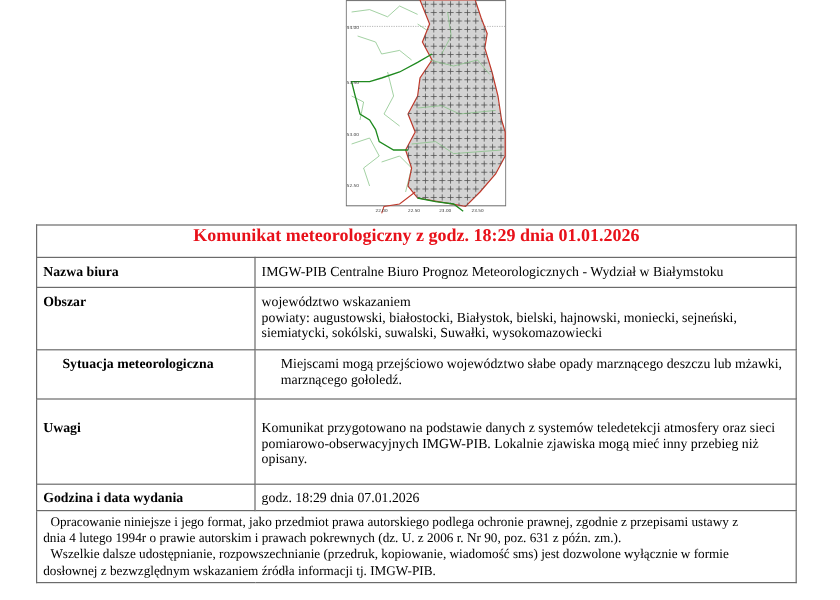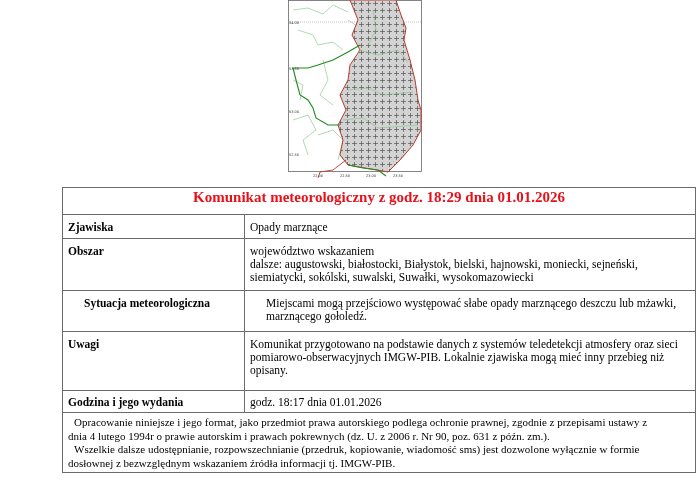--- a/index.html
+++ b/index.html
@@ -1,31 +1,31 @@
 <!DOCTYPE html>
 <html><head>
 <meta charset="utf-8">
 <style>
   html, body { margin:0; padding:0; background:#ffffff; }
   body { width:700px; height:500px; position:relative; overflow:hidden;
          font-family:"Liberation Serif", serif; color:#000; }
   .map { position:absolute; left:288px; top:0; width:134px; height:178px; }
   .map svg { display:block; }
   table.comm { position:absolute; left:30px; top:187px; width:634px;
-               border-collapse:collapse; font-size:11.5px; line-height:13px;margin-left:32px; }
+               border-collapse:collapse; font-size:11.5px; line-height:13px; }
   table.comm td { border:1px solid #6b6b6b; vertical-align:top; padding:3px 5px 2px 5px; }
   td.title { text-align:center; color:#e8111a; font-weight:bold; font-size:15px;
              height:21px; vertical-align:bottom; padding-bottom:3px; }
   td.label { width:155px; font-weight:bold; }
   td.value { }
   tr.r-biuro td { height:19px; vertical-align:middle; }
   tr.r-zjawiska td { height:18px; vertical-align:middle; }
   tr.r-obszar td { height:43px; padding-top:6px; }
   tr.r-sytuacja td { height:32px; padding-top:6px;padding-left:21px; }
-  tr.r-uwagi td { height:50px; padding-top:6px; }
+  tr.r-uwagi td { height:50px; padding-top:18px; }
   tr.r-godzina td { height:16px; vertical-align:middle; }
   td.footer { font-size:11px; line-height:13.5px; padding:4px 3px 3px 3px; height:53px; }
   .fline { display:block; white-space:nowrap; }
   .indent { padding-left:6px; }
 </style>
 </head>
 <body>
 
 <div class="map">
   <svg width="134" height="178" viewBox="0 0 134 178" xmlns="http://www.w3.org/2000/svg">
@@ -79,50 +79,50 @@
       <text x="105" y="177">23.50</text>
     </g>
   </svg>
 </div>
 
 <table class="comm">
   <tbody>
       <tr>
     <td class="title" colspan="2">Komunikat meteorologiczny z godz. 18:29 dnia 01.01.2026</td>
   </tr>
-  <tr class="r-zjawiska">
-    <td class="label">Zjawiska</td>
-    <td class="value"><span>Opady marznące</span></td>
+  <tr class="r-biuro">
+    <td class="label">Nazwa biura</td>
+    <td class="value"><span>IMGW-PIB Centralne Biuro Prognoz Meteorologicznych - Wydział w Białymstoku</span></td>
   </tr>
   <tr class="r-obszar">
     <td class="label">Obszar</td>
     <td class="value">
       <span class="fline">województwo wskazaniem</span>
-      <span class="fline">dalsze: augustowski, białostocki, Białystok, bielski, hajnowski, moniecki, sejneński,</span>
+      <span class="fline">powiaty: augustowski, białostocki, Białystok, bielski, hajnowski, moniecki, sejneński,</span>
       <span class="fline">siemiatycki, sokólski, suwalski, Suwałki, wysokomazowiecki</span>
     </td>
   </tr>
   <tr class="r-sytuacja">
     <td class="label">Sytuacja meteorologiczna</td>
     <td class="value">
-      <span class="fline">Miejscami mogą przejściowo  występować  słabe opady marznącego deszczu lub mżawki,</span>
+      <span class="fline">Miejscami mogą przejściowo  województwo  słabe opady marznącego deszczu lub mżawki,</span>
       <span class="fline">marznącego gołoledź.</span>
     </td>
   </tr>
   <tr class="r-uwagi">
     <td class="label">Uwagi</td>
     <td class="value">
       <span class="fline">Komunikat przygotowano na podstawie danych z systemów teledetekcji atmosfery oraz sieci</span>
       <span class="fline">pomiarowo-obserwacyjnych IMGW-PIB. Lokalnie zjawiska mogą mieć  inny przebieg niż</span>
       <span class="fline">opisany.</span>
     </td>
   </tr>
   <tr class="r-godzina">
-    <td class="label">Godzina i jego wydania</td>
-    <td class="value"><span>godz. 18:17 dnia 01.01.2026</span></td>
+    <td class="label">Godzina i data wydania</td>
+    <td class="value"><span>godz. 18:29 dnia 07.01.2026</span></td>
   </tr>
   <tr>
     <td class="footer" colspan="2">
       <span class="fline indent">Opracowanie niniejsze i jego format, jako przedmiot prawa autorskiego podlega ochronie prawnej, zgodnie z przepisami ustawy z</span>
       <span class="fline">dnia 4 lutego 1994r o prawie autorskim i prawach pokrewnych (dz. U. z 2006 r. Nr 90, poz. 631 z późn.  zm.).</span>
       <span class="fline indent">Wszelkie dalsze udostępnianie, rozpowszechnianie (przedruk, kopiowanie, wiadomość   sms) jest dozwolone wyłącznie w formie</span>
       <span class="fline">dosłownej z bezwzględnym wskazaniem źródła  informacji tj. IMGW-PIB.</span>
     </td>
   </tr>
 </tbody>

